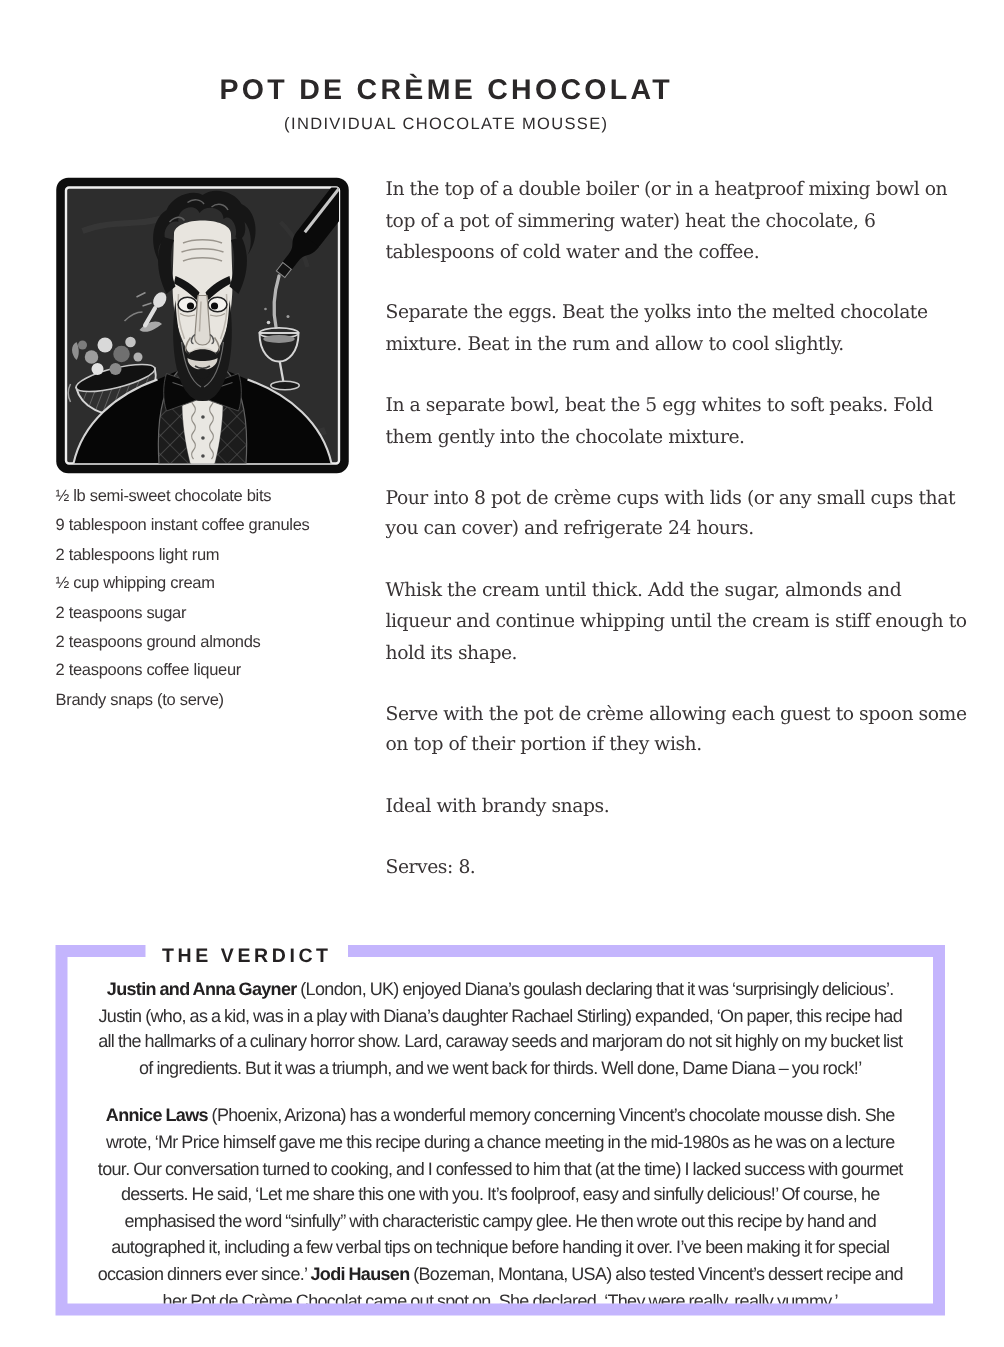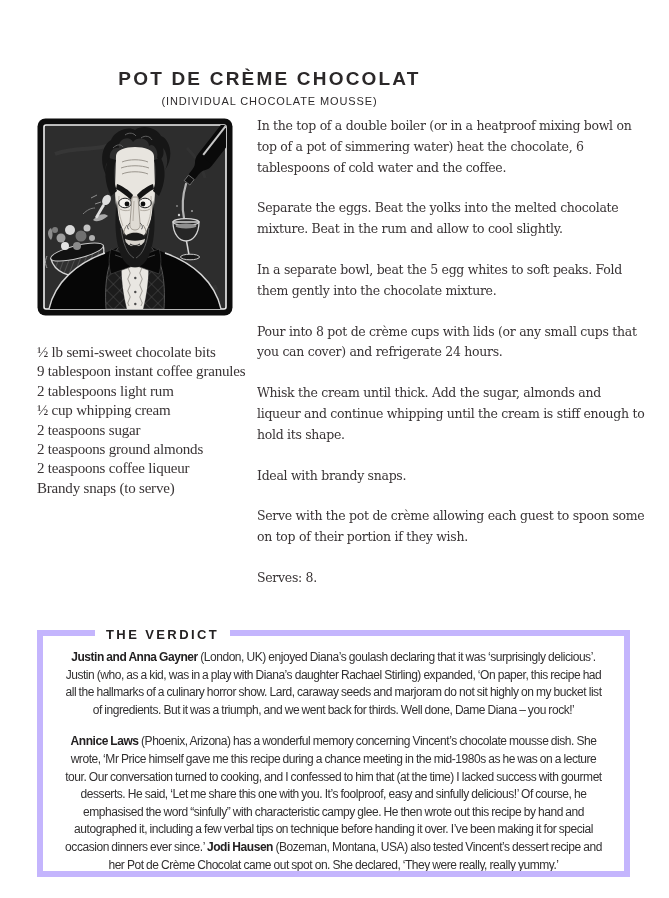--- a/index.html
+++ b/index.html
@@ -6,63 +6,63 @@
     margin: 0; padding: 0;
     width: 669px; height: 898px;
     background: #ffffff;
     overflow: hidden;
     font-family: "Liberation Sans", sans-serif;
     color: #2b2828;
   }
   .page { position: absolute; inset: 0; width: 669px; height: 898px; }
 
   
-  .header { position: absolute; top: 68px; left: 0; width: 539px; text-align: center; }
+  .header { position: absolute; top: 50px; left: 0; width: 539px; text-align: center; padding-left: 28px; }
   .title {
     margin: 0;
     font-size: 19px; font-weight: bold;
     letter-spacing: 2.2px;
     color: #2b2829;
   }
   .subtitle {
     margin-top: 5px;
     font-size: 11px;
     letter-spacing: 0.9px;
     color: #2e2b2c;
   }
 
   
   .left-col { position: absolute; top: 118px; left: 37px; width: 196px; }
   .illustration { width: 196px; height: 198px; }
   .illustration svg { display: block; }
   .ingredients {
-    list-style: none; margin: 27px 0 0; padding: 0;
-    font-family: Liberation Serif, serif;
-    font-size: 15px; letter-spacing: -0.2px;
+    list-style: none; margin: 6px 0 0; padding: 0;
+    font-family: Liberation Sans, sans-serif;
+    font-size: 11px; letter-spacing: -0.2px;
     line-height: 19.4px;
     color: #393435;
     white-space: nowrap;
   }
 
   
   .instructions {
     position: absolute; top: 116px; left: 257px; width: 390px;
     font-family: "DejaVu Serif", serif;
     font-size: 12.5px; letter-spacing: -0.3px;
     line-height: 20.8px;
     color: #393435;
   }
   .instructions p { margin: 0 0 20px 0; }
 
   
   .verdict-box {
     position: absolute; top: 630px; left: 37px;
     width: 593px; height: 247px;
     box-sizing: border-box;
-    border: 6px solid #c4b5fd;
+    border: 8px solid #c4b5fd;
   }
   .verdict-heading {
     position: absolute; top: -10px; left: 52px;
     background: #ffffff;
     padding: 0 11px;
     font-size: 13px; font-weight: bold;
     letter-spacing: 2.4px;
     color: #242122;
     line-height: 18px;
   }
@@ -242,22 +242,22 @@
         <li>Brandy snaps (to serve)</li>
       </ul>
   </aside>
 
   <section class="instructions">
       <p>In the top of a double boiler (or in a heatproof mixing bowl on top of a pot of simmering water) heat the chocolate, 6 tablespoons of cold water and the coffee.</p>
       <p>Separate the eggs. Beat the yolks into the melted chocolate mixture. Beat in the rum and allow to cool slightly.</p>
       <p>In a separate bowl, beat the 5 egg whites to soft peaks. Fold them gently into the chocolate mixture.</p>
       <p>Pour into 8 pot de crème cups with lids (or any small cups that you can cover) and refrigerate 24 hours.</p>
       <p>Whisk the cream until thick. Add the sugar, almonds and liqueur and continue whipping until the cream is stiff enough to hold its shape.</p>
+      <p>Serve with the pot de crème allowing each guest to spoon some on top of their portion if they wish.</p>
       <p>Ideal with brandy snaps.</p>
-      <p>Serve with the pot de crème allowing each guest to spoon some on top of their portion if they wish.</p>
       <p>Serves: 8.</p>
     </section>
 
   <section class="verdict-box">
     <span class="verdict-heading">THE VERDICT</span>
     <div class="verdict-body">
         <p><strong>Justin and Anna Gayner</strong><span> (London, UK) enjoyed Diana’s goulash declaring that it was ‘surprisingly delicious’. Justin (who, as a kid, was in a play with Diana’s daughter Rachael Stirling) expanded, ‘On paper, this recipe had all the hallmarks of a culinary horror show. Lard, caraway seeds and marjoram do not sit highly on my bucket list of ingredients. But it was a triumph, and we went back for thirds. Well done, Dame Diana – you rock!’</span></p>
         <p><strong>Annice Laws</strong><span> (Phoenix, Arizona) has a wonderful memory concerning Vincent’s chocolate mousse dish. She wrote, ‘Mr Price himself gave me this recipe during a chance meeting in the mid-1980s as he was on a lecture tour. Our conversation turned to cooking, and I confessed to him that (at the time) I lacked success with gourmet desserts. He said, ‘Let me share this one with you. It’s foolproof, easy and sinfully delicious!’ Of course, he emphasised the word “sinfully” with characteristic campy glee. He then wrote out this recipe by hand and autographed it, including a few verbal tips on technique before handing it over. I’ve been making it for special occasion dinners ever since.’ </span><strong>Jodi Hausen</strong><span> (Bozeman, Montana, USA) also tested Vincent’s dessert recipe and her Pot de Crème Chocolat came out spot on. She declared, ‘They were really, really yummy.’</span></p>
       </div>
   </section>

